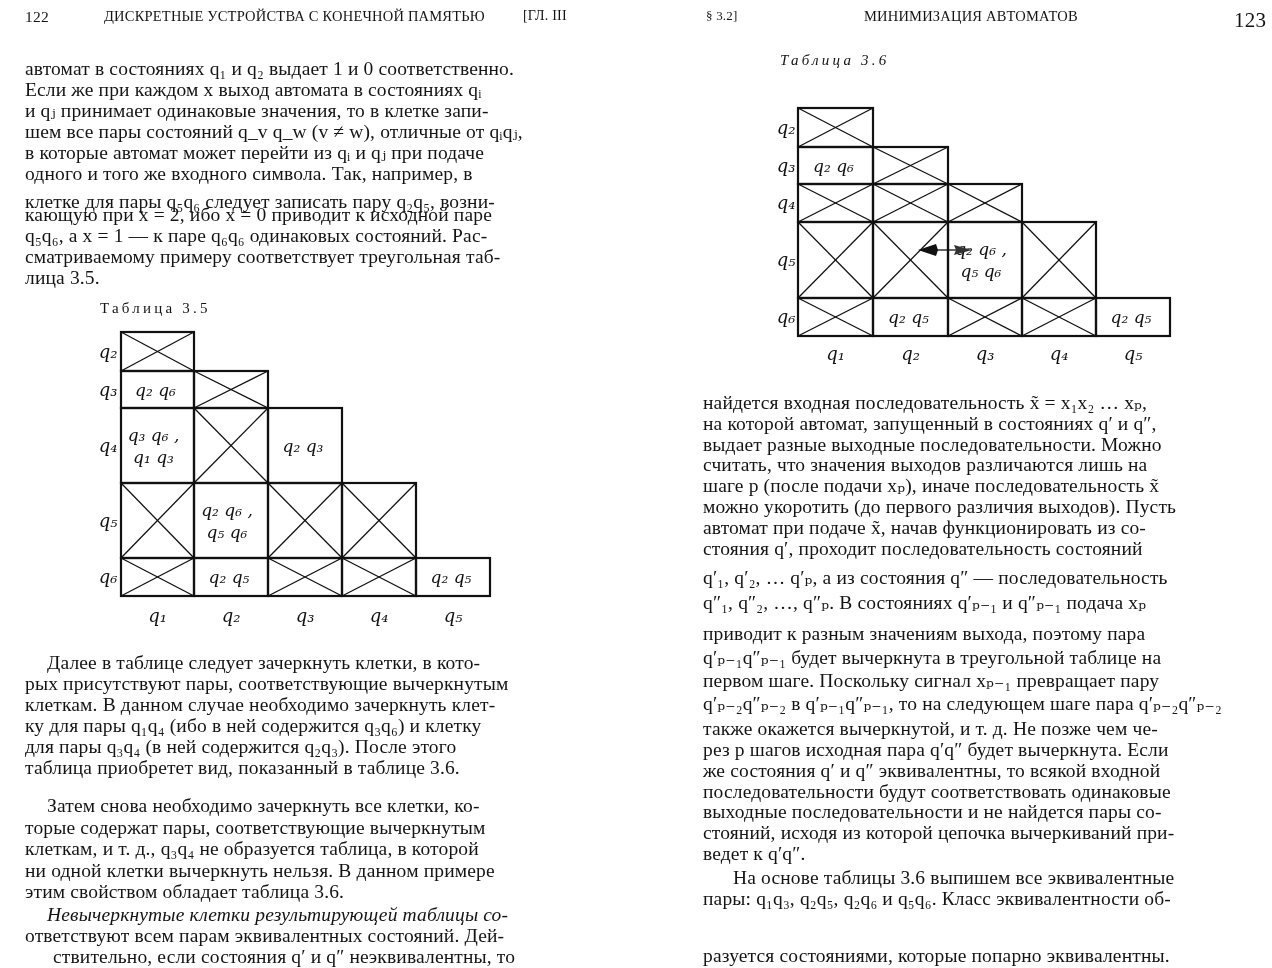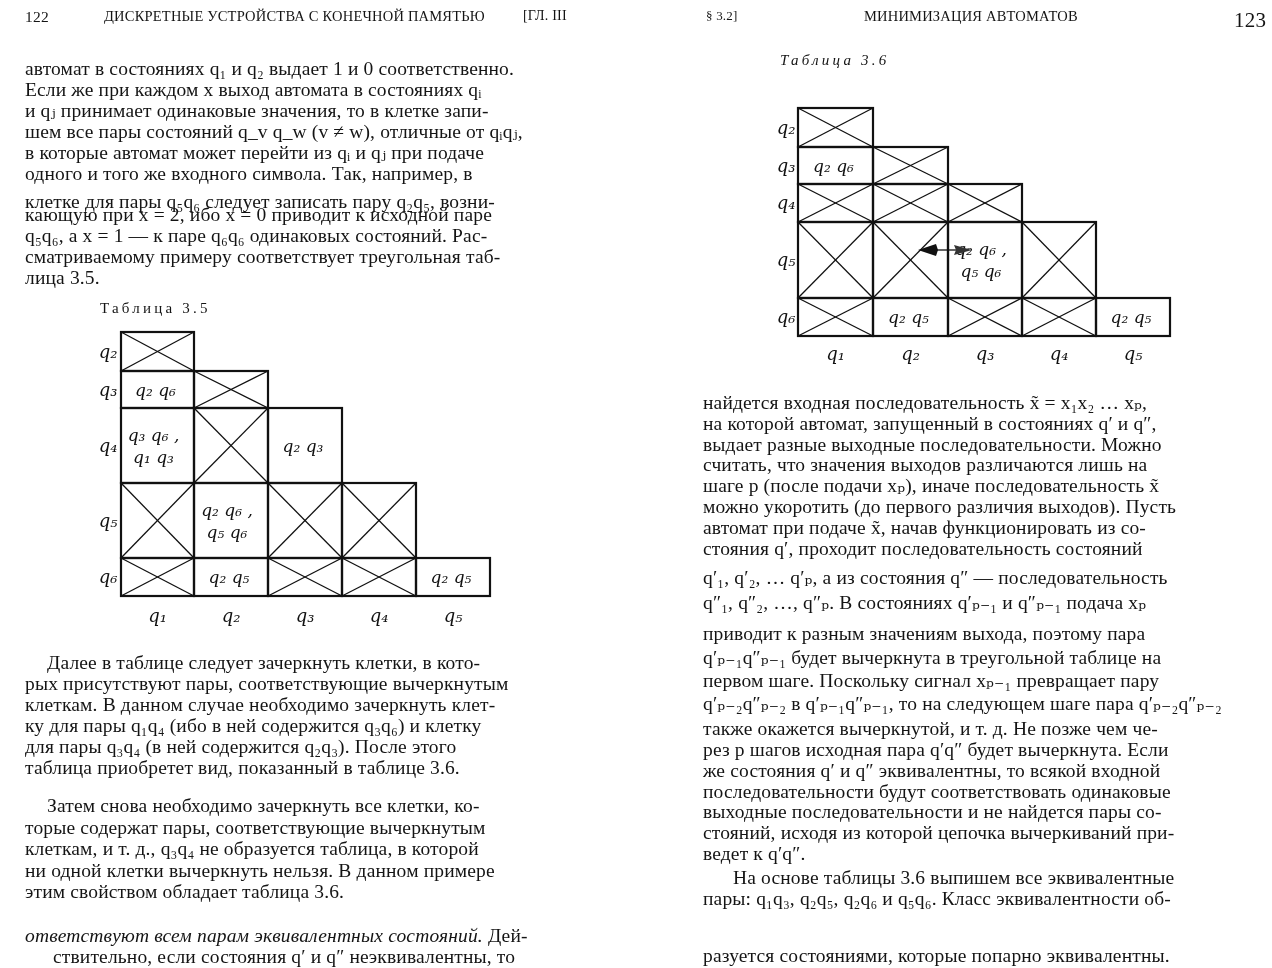--- a/index.html
+++ b/index.html
@@ -105,21 +105,22 @@
       <div class="line" style="left: 25px; top: 757px;">таблица приобретет вид, показанный в таблице 3.6.</div>
     </div>
   <div id="lp-p3">
       <div class="line" style="left: 47px; top: 795px;">Затем снова необходимо зачеркнуть все клетки, ко-</div>
       <div class="line" style="left: 25px; top: 816.5px;">торые содержат пары, соответствующие вычеркнутым</div>
       <div class="line" style="left: 25px; top: 838px;">клеткам, и т. д., q₃q₄ не образуется таблица, в которой</div>
       <div class="line" style="left: 25px; top: 859.5px;">ни одной клетки вычеркнуть нельзя. В данном примере</div>
       <div class="line" style="left: 25px; top: 881px;">этим свойством обладает таблица 3.6.</div>
     </div>
 
-  <div class="line" style="left:25px; top:925px;"><span style="font-style:italic">ответствуют всем парам эквивалентных состояний.</span><span> Дей-</span></div>
+  <div class="line it" style="left:47px; top:904px;">Невычеркнутые клетки результирующей таблицы со-</div>
+  <div class="line" style="left:25px; top:925px;"><span style="">ответствуют всем парам эквивалентных состояний.</span><span> Дей-</span></div>
   <div class="line" style="left:25px; top:946px;margin-left:28px;">ствительно, если состояния q′ и q″ неэквивалентны, то</div>
 </div>
 
 <div class="page" id="page-right">
   <div class="hdr" style="left:70px; font-size:13px;">§ 3.2]</div>
   <div class="hdr" style="left:228px; font-size:14.5px;">МИНИМИЗАЦИЯ АВТОМАТОВ</div>
   <div class="hdr" style="left:598px; font-size:21px;">123</div>
 
   <div class="caption" style="left:144px; top:52px;font-style:italic;">Таблица 3.6</div>
 

